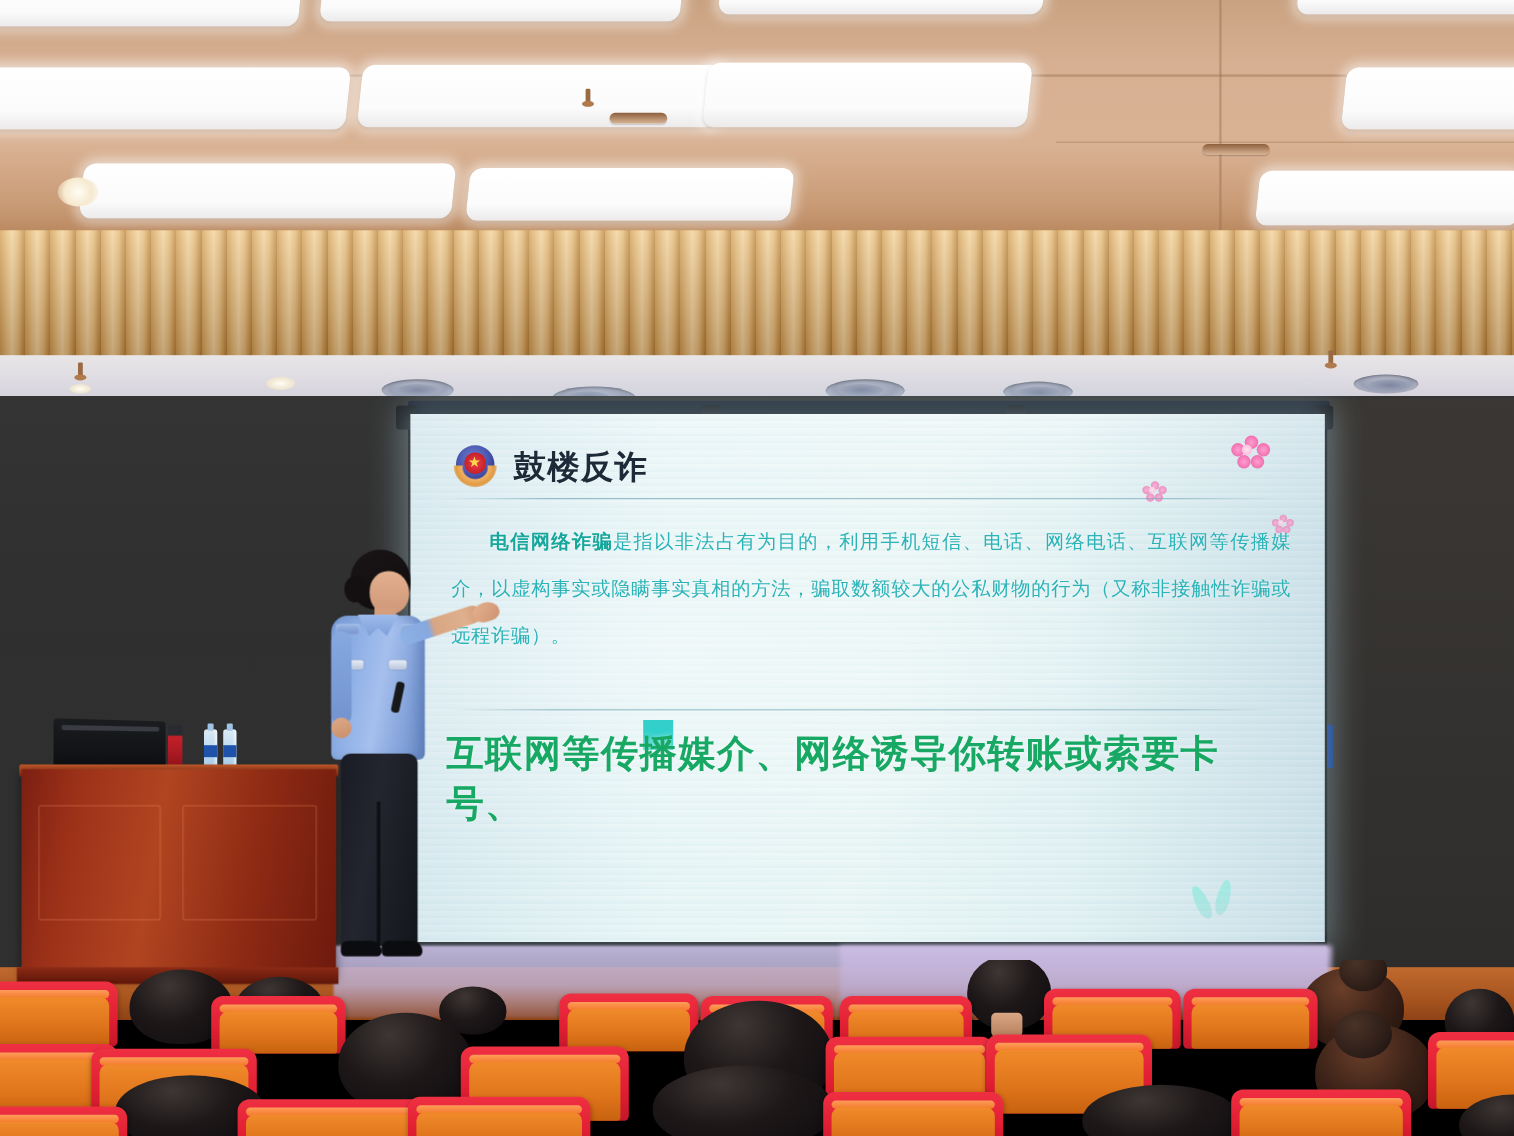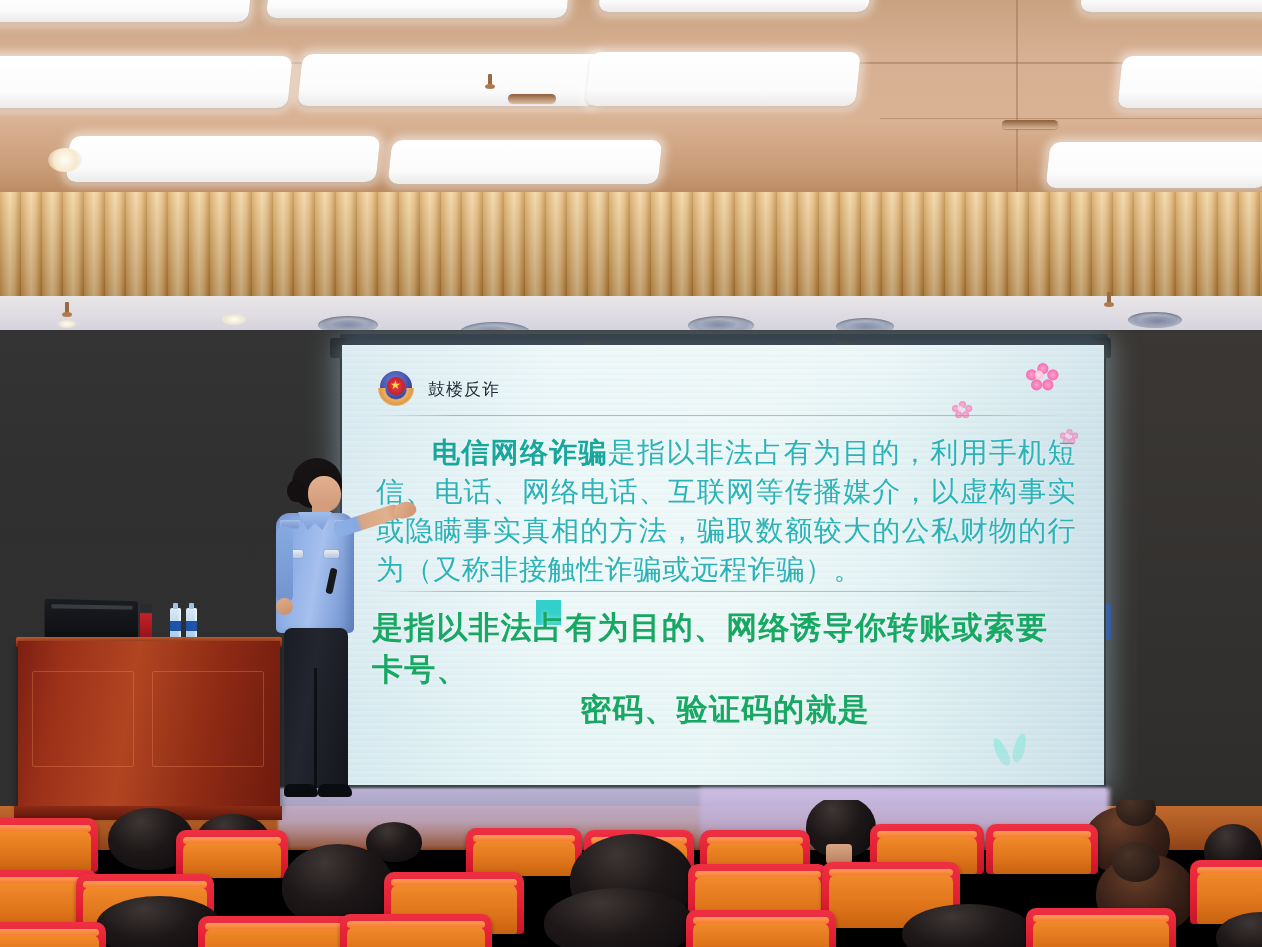--- a/index.html
+++ b/index.html
@@ -93,29 +93,29 @@
   .slide{ position:absolute; inset:0; z-index:4; }
   .slide-head{ position:absolute; left:36px; top:26px; display:flex; align-items:center; gap:14px; }
   .badge{ position:relative; width:36px; height:36px; filter:blur(.35px); }
   .badge .ring{ position:absolute; left:2px; top:0px; width:32px; height:32px; border-radius:50%;
      background:radial-gradient(circle at 45% 35%, #6f7fd0 0%, #4b58b0 45%, #2f3a8c 75%, #27306f 100%); }
   .badge .star{ position:absolute; left:9px; top:6px; width:18px; height:18px; border-radius:50%;
      background:radial-gradient(circle,#e8404a 0%,#c81f28 70%,#9a1119 100%); }
   .badge .star:after{ content:"★"; position:absolute; left:3px; top:-1px; font-size:12px; color:#ffd84d; line-height:18px;}
   .badge .wheat{ position:absolute; left:0px; top:17px; width:36px; height:18px; border-radius:0 0 18px 18px;
      background:radial-gradient(ellipse at 50% 10%, rgba(255,196,120,.0) 38%, #f0b264 44%, #e09a44 62%, rgba(230,160,90,.25) 80%); }
-  .slide-title{ font-size:17px; font-weight:normal; color:#1d2b38; letter-spacing:1px;
+  .slide-title{ font-size:27px; font-weight:bold; color:#1d2b38; letter-spacing:1px;
      text-shadow:0 0 2px rgba(255,255,255,.5); }
   .rule{ position:absolute; height:1px; background:linear-gradient(90deg,rgba(120,165,180,.0),rgba(110,160,175,.65) 12%,rgba(110,160,175,.55) 88%,rgba(120,165,180,0)); }
   .rule.top{ left:32px; top:70px; width:690px; }
   .rule.mid{ left:34px; top:246px; width:690px; }
 
   .para{
     position:absolute; left:34px; top:88px; width:700px;
-    font-size:28px; line-height:39px; color:#2bb3b8; letter-spacing:.6px;
+    font-size:16px; line-height:39px; color:#2bb3b8; letter-spacing:.6px;
     text-align:justify; text-indent:2em;
     text-shadow:0 0 3px rgba(255,255,255,.55);
   }
   .para b{ color:#17a79c; font-weight:bold; }
 
   .hl1{
     position:absolute; left:30px; top:262px; width:706px;
     font-size:31px; font-weight:bold; color:#17a864; letter-spacing:1.2px;
     text-shadow:0 0 4px rgba(255,255,255,.45);
   }
@@ -318,23 +318,22 @@
         </div>
         <div class="slide-title">鼓楼反诈</div>
       </div>
       <div class="rule top"></div>
 
       <div class="para"><b>电信网络诈骗</b><span>是指以非法占有为目的，利用手机短信、电话、网络电话、互联网等传播媒介，以虚构事实或隐瞒事实真相的方法，骗取数额较大的公私财物的行为（又称非接触性诈骗或远程诈骗）。</span></div>
 
       <div class="rule mid"></div>
       <div class="teal-sq"></div>
 
-      <div class="hl1">是指以非法占有为目的、网络诱导你转账或索要卡号、</div>
+      <div class="hl1">互联网等传播媒介、网络诱导你转账或索要卡号、</div>
       <div class="hl2">
-        <span>密码、验证码的就是</span>
       </div>
     </div>
   </div>
 
   <div class="person">
     <div class="p-hair"></div>
     <div class="p-bun"></div>
     <div class="p-face"></div>
     <div class="p-neck"></div>
     <div class="p-shirt"></div>

